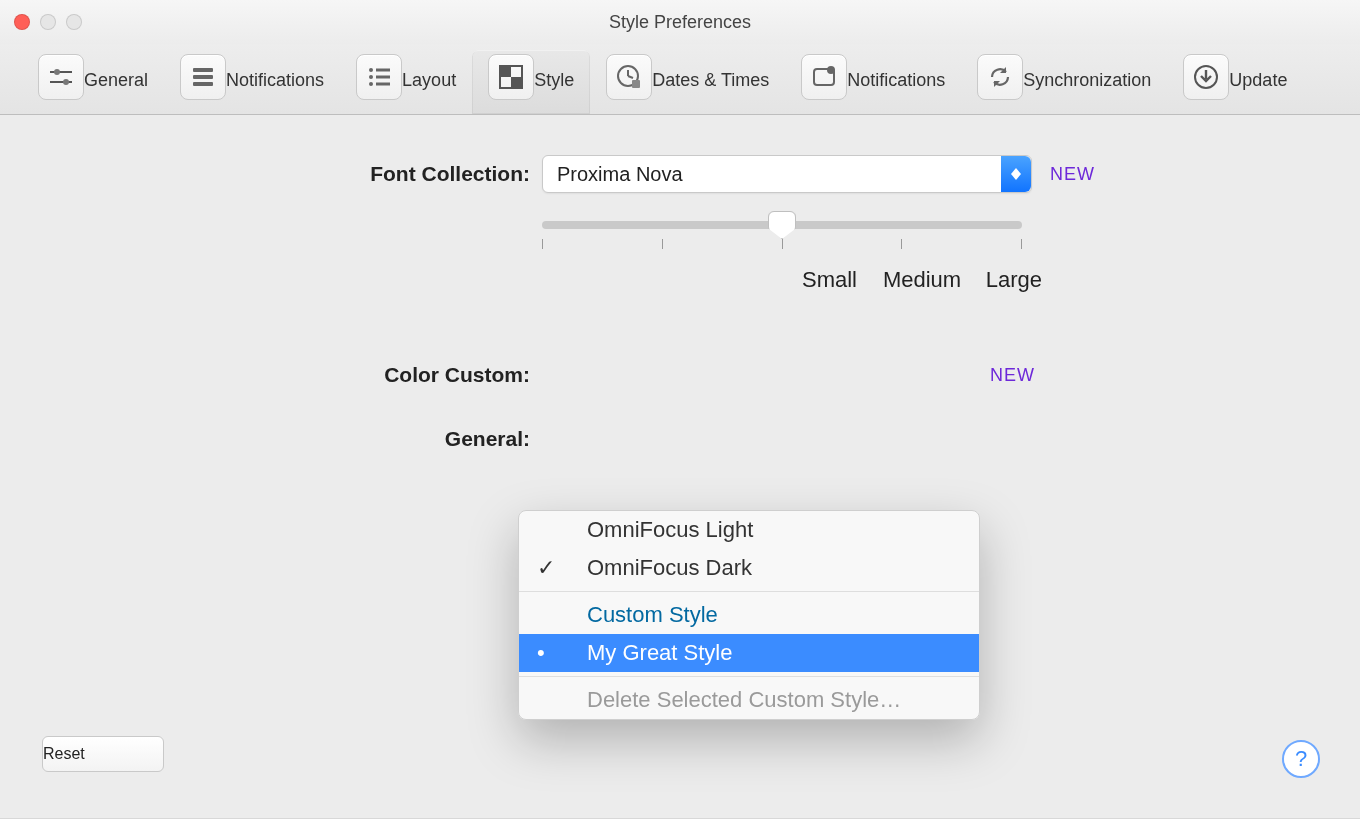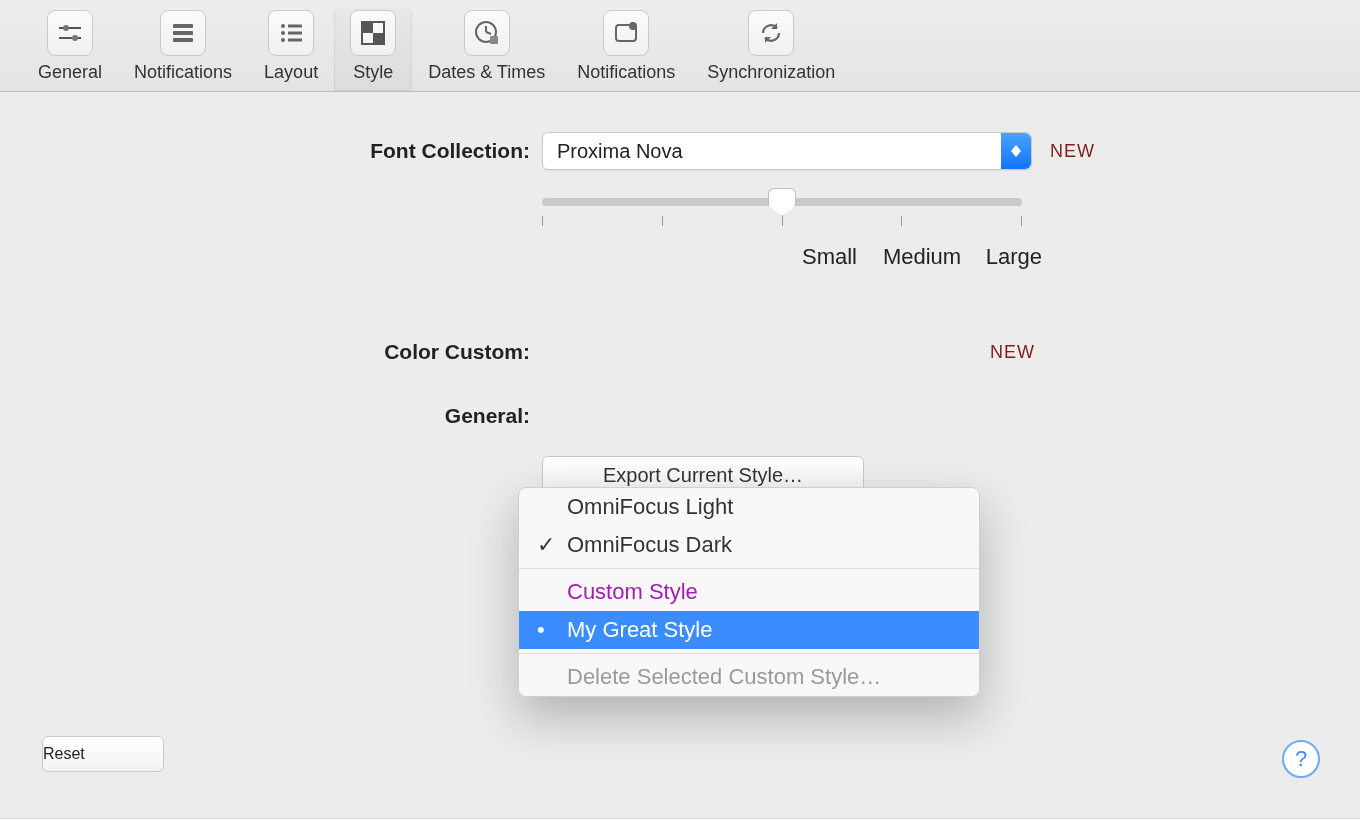--- a/index.html
+++ b/index.html
@@ -4,56 +4,64 @@
 <style>
 html,body{margin:0;padding:0;width:1360px;height:820px;font-family:-apple-system,"Helvetica Neue",Arial,sans-serif;color:#222;background:#fff;overflow:hidden}
 .window{width:1360px;height:818px;background:#ececec;border-bottom:1px solid #d8d8d8;position:relative}
 .titlebar{height:44px;display:flex;align-items:center;position:relative;background:linear-gradient(#f6f6f6,#ececec)}
 .traffic{display:flex;gap:10px;margin-left:14px}
 .tl{width:14px;height:14px;border-radius:50%;border:1px solid rgba(0,0,0,.12)}
 .tl.red{background:#ff5f57}
 .tl.grey{background:#e6e6e6}
 .title{position:absolute;left:0;right:0;text-align:center;font-size:18px;color:#444;pointer-events:none}
 .toolbar{display:flex;align-items:flex-end;gap:0;padding:6px 22px 0 22px;background:linear-gradient(#ededed,#e4e4e4);border-bottom:1px solid #bdbdbd}
-.tool{display:flex;flex-direction:column;align-items:center;padding:4px 16px 8px;border-radius:6px 6px 0 0}
+.tool{display:flex;align-items:center;padding:4px 16px 8px;border-radius:6px 6px 0 0}
 .tool.active{background:linear-gradient(#e8e8e8,#dcdcdc);box-shadow:inset 0 1px 0 rgba(255,255,255,.6),inset 0 0 0 1px rgba(0,0,0,.05)}
 .tool .iconbox{width:44px;height:44px;border-radius:8px;background:linear-gradient(#fbfbfb,#f0f0f0);border:1px solid #c9c9c9;display:flex;align-items:center;justify-content:center;margin-bottom:6px;box-shadow:inset 0 1px 0 #fff}
 .tool .lbl{font-size:18px;color:#333}
 .content{position:relative;padding:40px 0 0 0}
 .row{display:flex;align-items:center;margin-bottom:28px}
 .rowlabel{width:530px;text-align:right;font-weight:700;font-size:21px;padding-right:12px}
 .select{position:relative;width:430px;height:36px;background:#fff;border:1px solid #c9c9c9;border-radius:6px;display:flex;align-items:center;padding:0 44px 0 14px;font-size:20px;box-shadow:0 1px 2px rgba(0,0,0,.06)}
 .select .stepper{position:absolute;right:0;top:0;bottom:0;width:30px;border-radius:0 6px 6px 0;background:linear-gradient(#4aa3ff,#1174ff);display:flex;flex-direction:column;align-items:center;justify-content:center;color:#fff}
 .stepper svg{display:block}
-.new{margin-left:18px;color:#7f1d1d;font-size:18px;letter-spacing:1px}
+.new{margin-left:18px;color:#6d28d9;font-size:18px;letter-spacing:1px}
 .slider-wrap{width:480px;margin-left:542px}
 .track{position:relative;height:8px;border-radius:4px;background:#c9c9c9}
 .thumb{position:absolute;top:-10px;left:50%;transform:translateX(-50%);width:26px;height:26px;background:#fff;border:1px solid #bfbfbf;border-radius:6px 6px 12px 12px;box-shadow:0 1px 2px rgba(0,0,0,.2);clip-path:polygon(0 0,100% 0,100% 62%,50% 100%,0 62%)}
 .ticks{display:flex;justify-content:space-between;margin-top:10px}
 .ticks span{width:1px;height:10px;background:#999;display:block}
 .ticklabels{display:flex;justify-content:flex-end;margin-top:18px;font-size:22px}
 .ticklabels div{width:80px;text-align:center}
 .ticklabels div:first-child{text-align:left;margin-left:-20px}
 .ticklabels div:last-child{text-align:right;margin-right:-20px}
 .menu{position:absolute;left:518px;top:395px;width:460px;background:rgba(248,248,248,.98);border:1px solid #cfcfcf;border-radius:8px;box-shadow:0 20px 50px rgba(0,0,0,.25);overflow:hidden;font-size:22px}
-.menu .mi{padding:6px 18px 6px 48px;position:relative;color:#333}
-.menu .mi.header{color:#a21caf}
+.menu .mi{padding:6px 18px 6px 68px;position:relative;color:#333}
+.menu .mi.header{color:#0369a1}
 .menu .mi.disabled{color:#9a9a9a}
 .menu .mi.sel{background:#3b8cff;color:#fff}
 .menu .mi .chk{position:absolute;left:18px}
 .menu .sep{height:1px;background:#dedede;margin:4px 0}
 .exportbtn{margin-left:542px;margin-top:6px;width:320px;height:36px;border:1px solid #c9c9c9;border-radius:6px;background:linear-gradient(#fff,#f3f3f3);font-size:20px;display:flex;align-items:center;justify-content:center;color:#333}
 .reset{position:absolute;left:42px;bottom:46px;width:120px;height:34px;border:1px solid #c9c9c9;border-radius:6px;background:linear-gradient(#fff,#f3f3f3);font-size:16px;display:flex;align-items:center;justify-content:flex-start}
 .help{position:absolute;right:40px;bottom:40px;width:34px;height:34px;border-radius:50%;border:2px solid #6fa9ff;color:#3b8cff;font-size:22px;display:flex;align-items:center;justify-content:center;background:#fff}
 </style>
 </head>
 <body>
 
 <div class="window">
 
+  <div class="titlebar">
+    <div class="traffic">
+      <div class="tl red"></div>
+      <div class="tl grey"></div>
+      <div class="tl grey"></div>
+    </div>
+    <div class="title">Style Preferences</div>
+  </div>
 
   <div class="toolbar">
     <div class="tool">
       <div class="iconbox">
         <svg width="26" height="20" viewBox="0 0 26 20">
             <g stroke="#555" stroke-width="2" fill="none">
               <line x1="2" y1="5" x2="24" y2="5"></line>
               <line x1="2" y1="15" x2="24" y2="15"></line>
             </g>
             <circle cx="9" cy="5" r="3" fill="#777"></circle>
@@ -124,20 +132,29 @@
         <svg width="26" height="26" viewBox="0 0 26 26">
             <g fill="none" stroke="#666" stroke-width="2.2">
               <path d="M5 13a8 8 0 0 1 14-5"></path>
               <path d="M21 13a8 8 0 0 1-14 5"></path>
             </g>
             <path d="M19 3v6h-6z" fill="#666"></path>
             <path d="M7 23v-6h6z" fill="#666"></path>
           </svg>
       </div>
       <div class="lbl">Synchronization</div>
+    </div>
+    <div class="tool">
+      <div class="iconbox">
+        <svg width="26" height="26" viewBox="0 0 26 26">
+            <circle cx="13" cy="13" r="11" fill="none" stroke="#555" stroke-width="2"></circle>
+            <path d="M13 6v9M8 12l5 5 5-5" fill="none" stroke="#555" stroke-width="2.4"></path>
+          </svg>
+      </div>
+      <div class="lbl">Update</div>
     </div>
   </div>
 
   <div class="content">
 
     <div class="row">
       <div class="rowlabel">Font Collection:</div>
       <div class="select">
         <span>Proxima Nova</span>
         <div class="stepper">
@@ -173,23 +190,20 @@
     <div class="row" style="margin-top:70px">
       <div class="rowlabel">Color Custom:</div>
       <div style="width:430px"></div>
       <div class="new">NEW</div>
     </div>
 
     <div class="row" style="margin-top:40px">
       <div class="rowlabel">General:</div>
     </div>
 
-    <div class="exportbtn">
-      <span>Export Current Style…</span>
-    </div>
 
     <div class="menu">
       <div class="mi">
         <span>OmniFocus Light</span>
       </div>
       <div class="mi">
         <span class="chk">✓</span>
         <span>OmniFocus Dark</span>
       </div>
       <div class="sep"></div>

